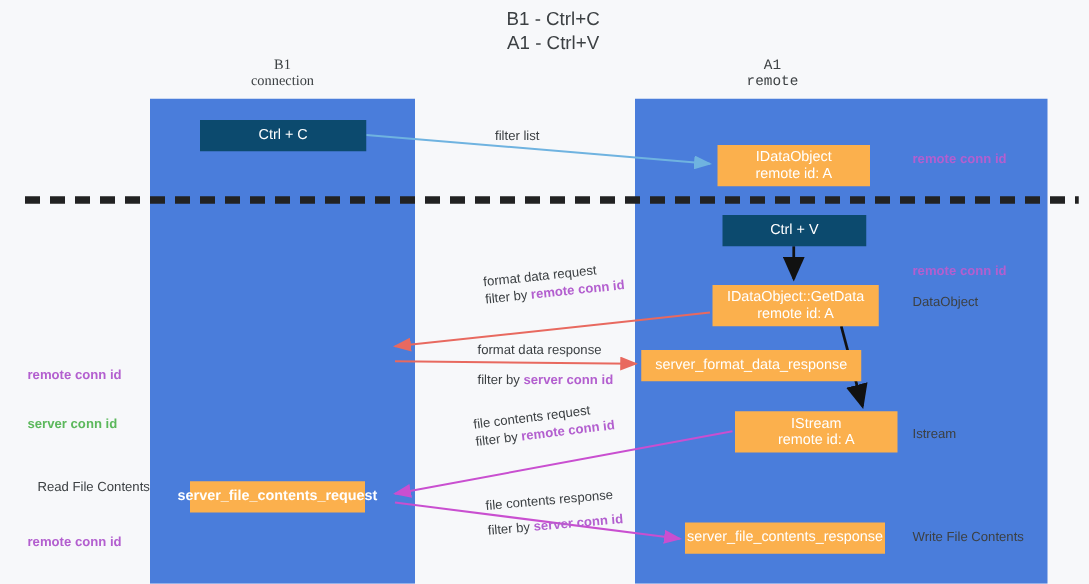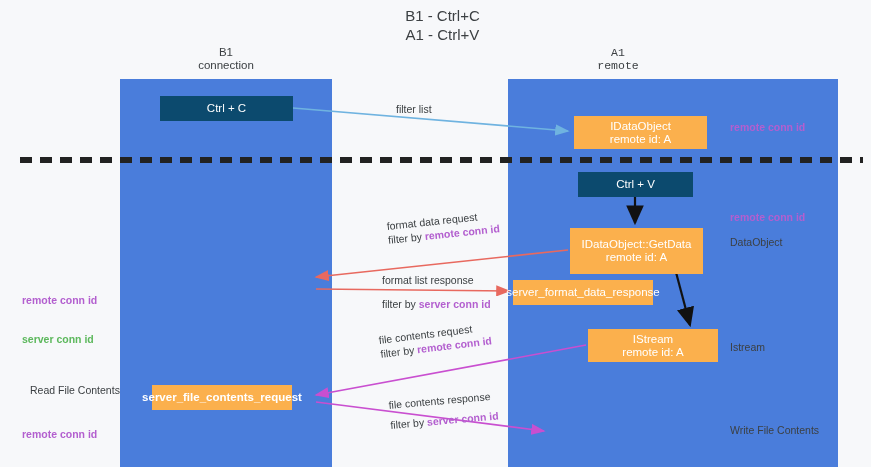--- a/index.html
+++ b/index.html
@@ -19,38 +19,38 @@
   
   .title{
     position:absolute;left:7px;top:6px;width:871px;
     text-align:center;font-size:15px;color:#3c4043;line-height:19px;
     white-space:pre-line;
   }
   .lane-head{
     position:absolute;text-align:center;font-size:11.5px;color:#3c4043;
     line-height:13px;white-space:pre-line;
   }
-  .head-b1{left:146px;top:46px;width:160px;}
+  .head-b1{left:146px;top:46px;width:160px;font-family:Liberation Serif, serif;}
   .head-a1{left:538px;top:46px;width:160px;font-family:Liberation Mono, monospace;}
 
   
   .node{
     position:absolute;display:flex;align-items:center;justify-content:center;
     text-align:center;color:#ffffff;font-size:11.5px;line-height:13px;
     white-space:pre-line;box-sizing:border-box;padding:2px 4px;
   }
   .green{background:#0c4a6e;}
   .orange{background:#fbb04d;}
 
   .n-ctrlc{left:160px;top:96px;width:133px;height:25px;}
-  .n-idataobject{left:574px;top:116px;width:133px;height:33px;}
+  .n-idataobject{left:574px;top:116px;width:122px;height:33px;}
   .n-ctrlv{left:578px;top:172px;width:115px;height:25px;}
-  .n-getdata{left:570px;top:228px;width:133px;height:46px;}
+  .n-getdata{left:570px;top:228px;width:133px;height:33px;}
   .n-sfdreq{left:152px;top:268px;width:160px;height:25px;}
-  .n-sfdres{left:513px;top:280px;width:140px;height:25px;text-align:center;}
+  .n-sfdres{left:513px;top:280px;width:176px;height:25px;text-align:center;}
   .n-istream{left:588px;top:329px;width:130px;height:33px;}
   .n-sfcreq{left:152px;top:385px;width:140px;height:25px;font-weight:bold;}
   .n-sfcres{left:548px;top:418px;width:160px;height:25px;}
 
   
   .divider{
     position:absolute;left:20px;top:157px;width:843px;height:6px;
     background:repeating-linear-gradient(to right,#222 0 12px,transparent 12px 20px);
   }
 
@@ -130,30 +130,31 @@
   <div class="node green n-ctrlc">Ctrl + C</div>
   <div class="node orange n-idataobject">IDataObject
 remote id: A</div>
   <div class="node green n-ctrlv">Ctrl + V</div>
   <div class="node orange n-getdata">IDataObject::GetData
 remote id: A</div>
   <div class="node orange n-sfdres">server_format_data_response</div>
   <div class="node orange n-istream">IStream
 remote id: A</div>
   <div class="node orange n-sfcreq">server_file_contents_request</div>
+  <div class="node orange n-sfcres">server_file_contents_response</div>
 
   <div class="edgelbl e-formatlist">filter list</div>
 
   <div class="edgelbl e-fdreq">
     <div>format data request</div>
     <div><span class="dark">filter by </span><span class="purple">remote conn id</span></div>
   </div>
 
   <div class="edgelbl e-fdres">
-    <div>format list response</div>
+    <div>format data response</div>
     <div style="margin-top:10px"><span class="dark">filter by </span><span class="purple">server conn id</span></div>
   </div>
 
   <div class="edgelbl e-fcreq">
     <div>file contents request</div>
     <div><span class="dark">filter by </span><span class="purple">remote conn id</span></div>
   </div>
 
   <div class="edgelbl e-fcres">
     <div>file contents response</div>

